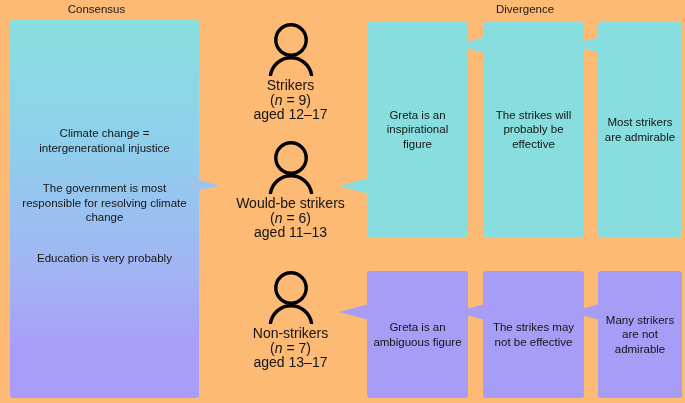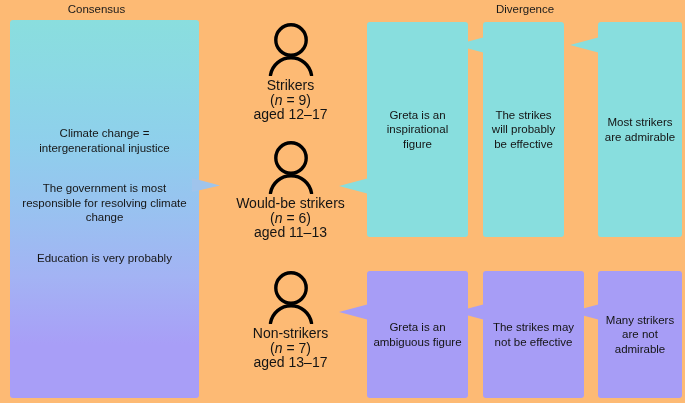--- a/index.html
+++ b/index.html
@@ -105,21 +105,21 @@
     font-size: 11.5px;
     line-height: 14.5px;
     color: #141414;
     text-align: center;
   }
   .row-teal   { background: #88dede; }
   .row-purple { background: #a79df6; }
 
   
   #div-box-t0 { left: 367px; top: 22px;  width: 101px; height: 215px; align-items: center; }
-  #div-box-t1 { left: 483px; top: 22px;  width: 81px; height: 215px; }
+  #div-box-t1 { left: 483px; top: 22px;  width: 101px; height: 215px; }
   #div-box-t2 { left: 598px; top: 22px;  width: 84px;  height: 215px; }
   
   #div-box-p0 { left: 367px; top: 271px; width: 101px; height: 127px; }
   #div-box-p1 { left: 483px; top: 271px; width: 101px; height: 127px; }
   #div-box-p2 { left: 598px; top: 271px; width: 84px;  height: 127px; }
 
   
   .connector {
     position: absolute;
     pointer-events: none;

